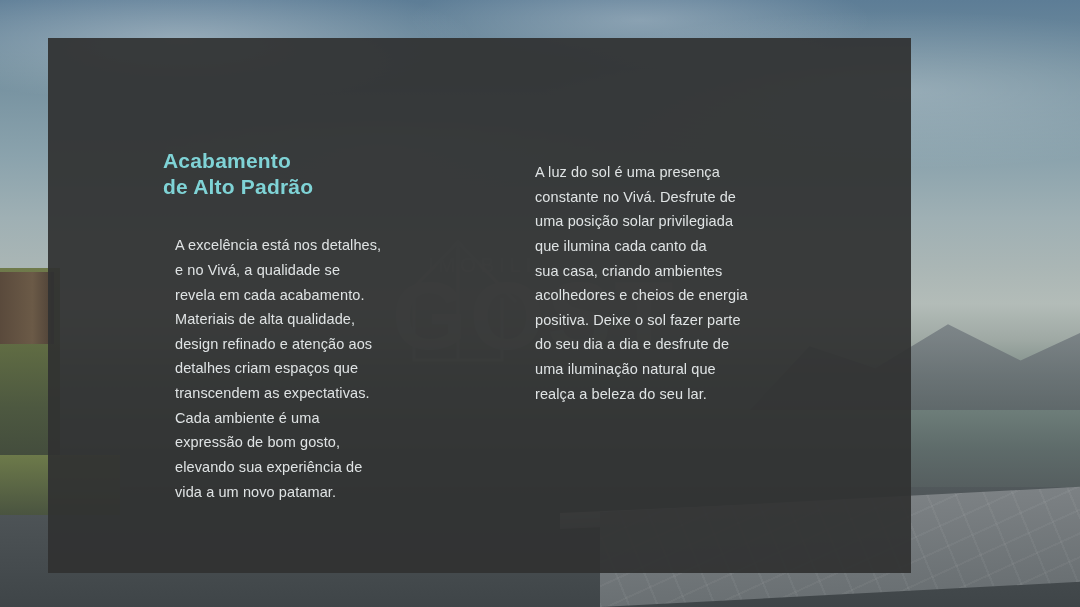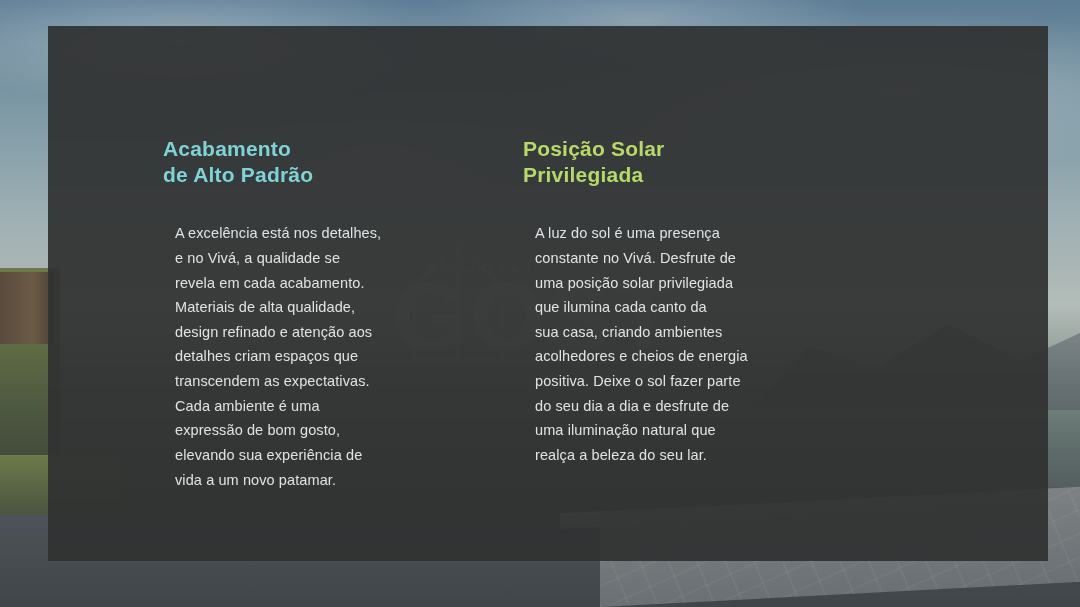--- a/index.html
+++ b/index.html
@@ -130,22 +130,22 @@
   .watermark svg {
     position: absolute;
     left: 0;
     top: 0;
   }
 
   
   .panel {
     position: absolute;
     left: 48px;
-    top: 26px;
-    width: 1000px;
+    top: 38px;
+    width: 863px;
     height: 535px;
     background: rgba(48, 49, 50, 0.93);
   }
 
   .columns {
     position: absolute;
     left: 115px;
     top: 110px;
     width: 800px;
     display: flex;
@@ -216,22 +216,20 @@
 design refinado e atenção aos
 detalhes criam espaços que
 transcendem as expectativas.
 Cada ambiente é uma
 expressão de bom gosto,
 elevando sua experiência de
 vida a um novo patamar.</p>
       </div>
 
       <div class="col">
-        <h2 class="col-title accent-green">Posição Solar
-Privilegiada</h2>
         <p class="col-body">A luz do sol é uma presença
 constante no Vivá. Desfrute de
 uma posição solar privilegiada
 que ilumina cada canto da
 sua casa, criando ambientes
 acolhedores e cheios de energia
 positiva. Deixe o sol fazer parte
 do seu dia a dia e desfrute de
 uma iluminação natural que
 realça a beleza do seu lar.</p>

